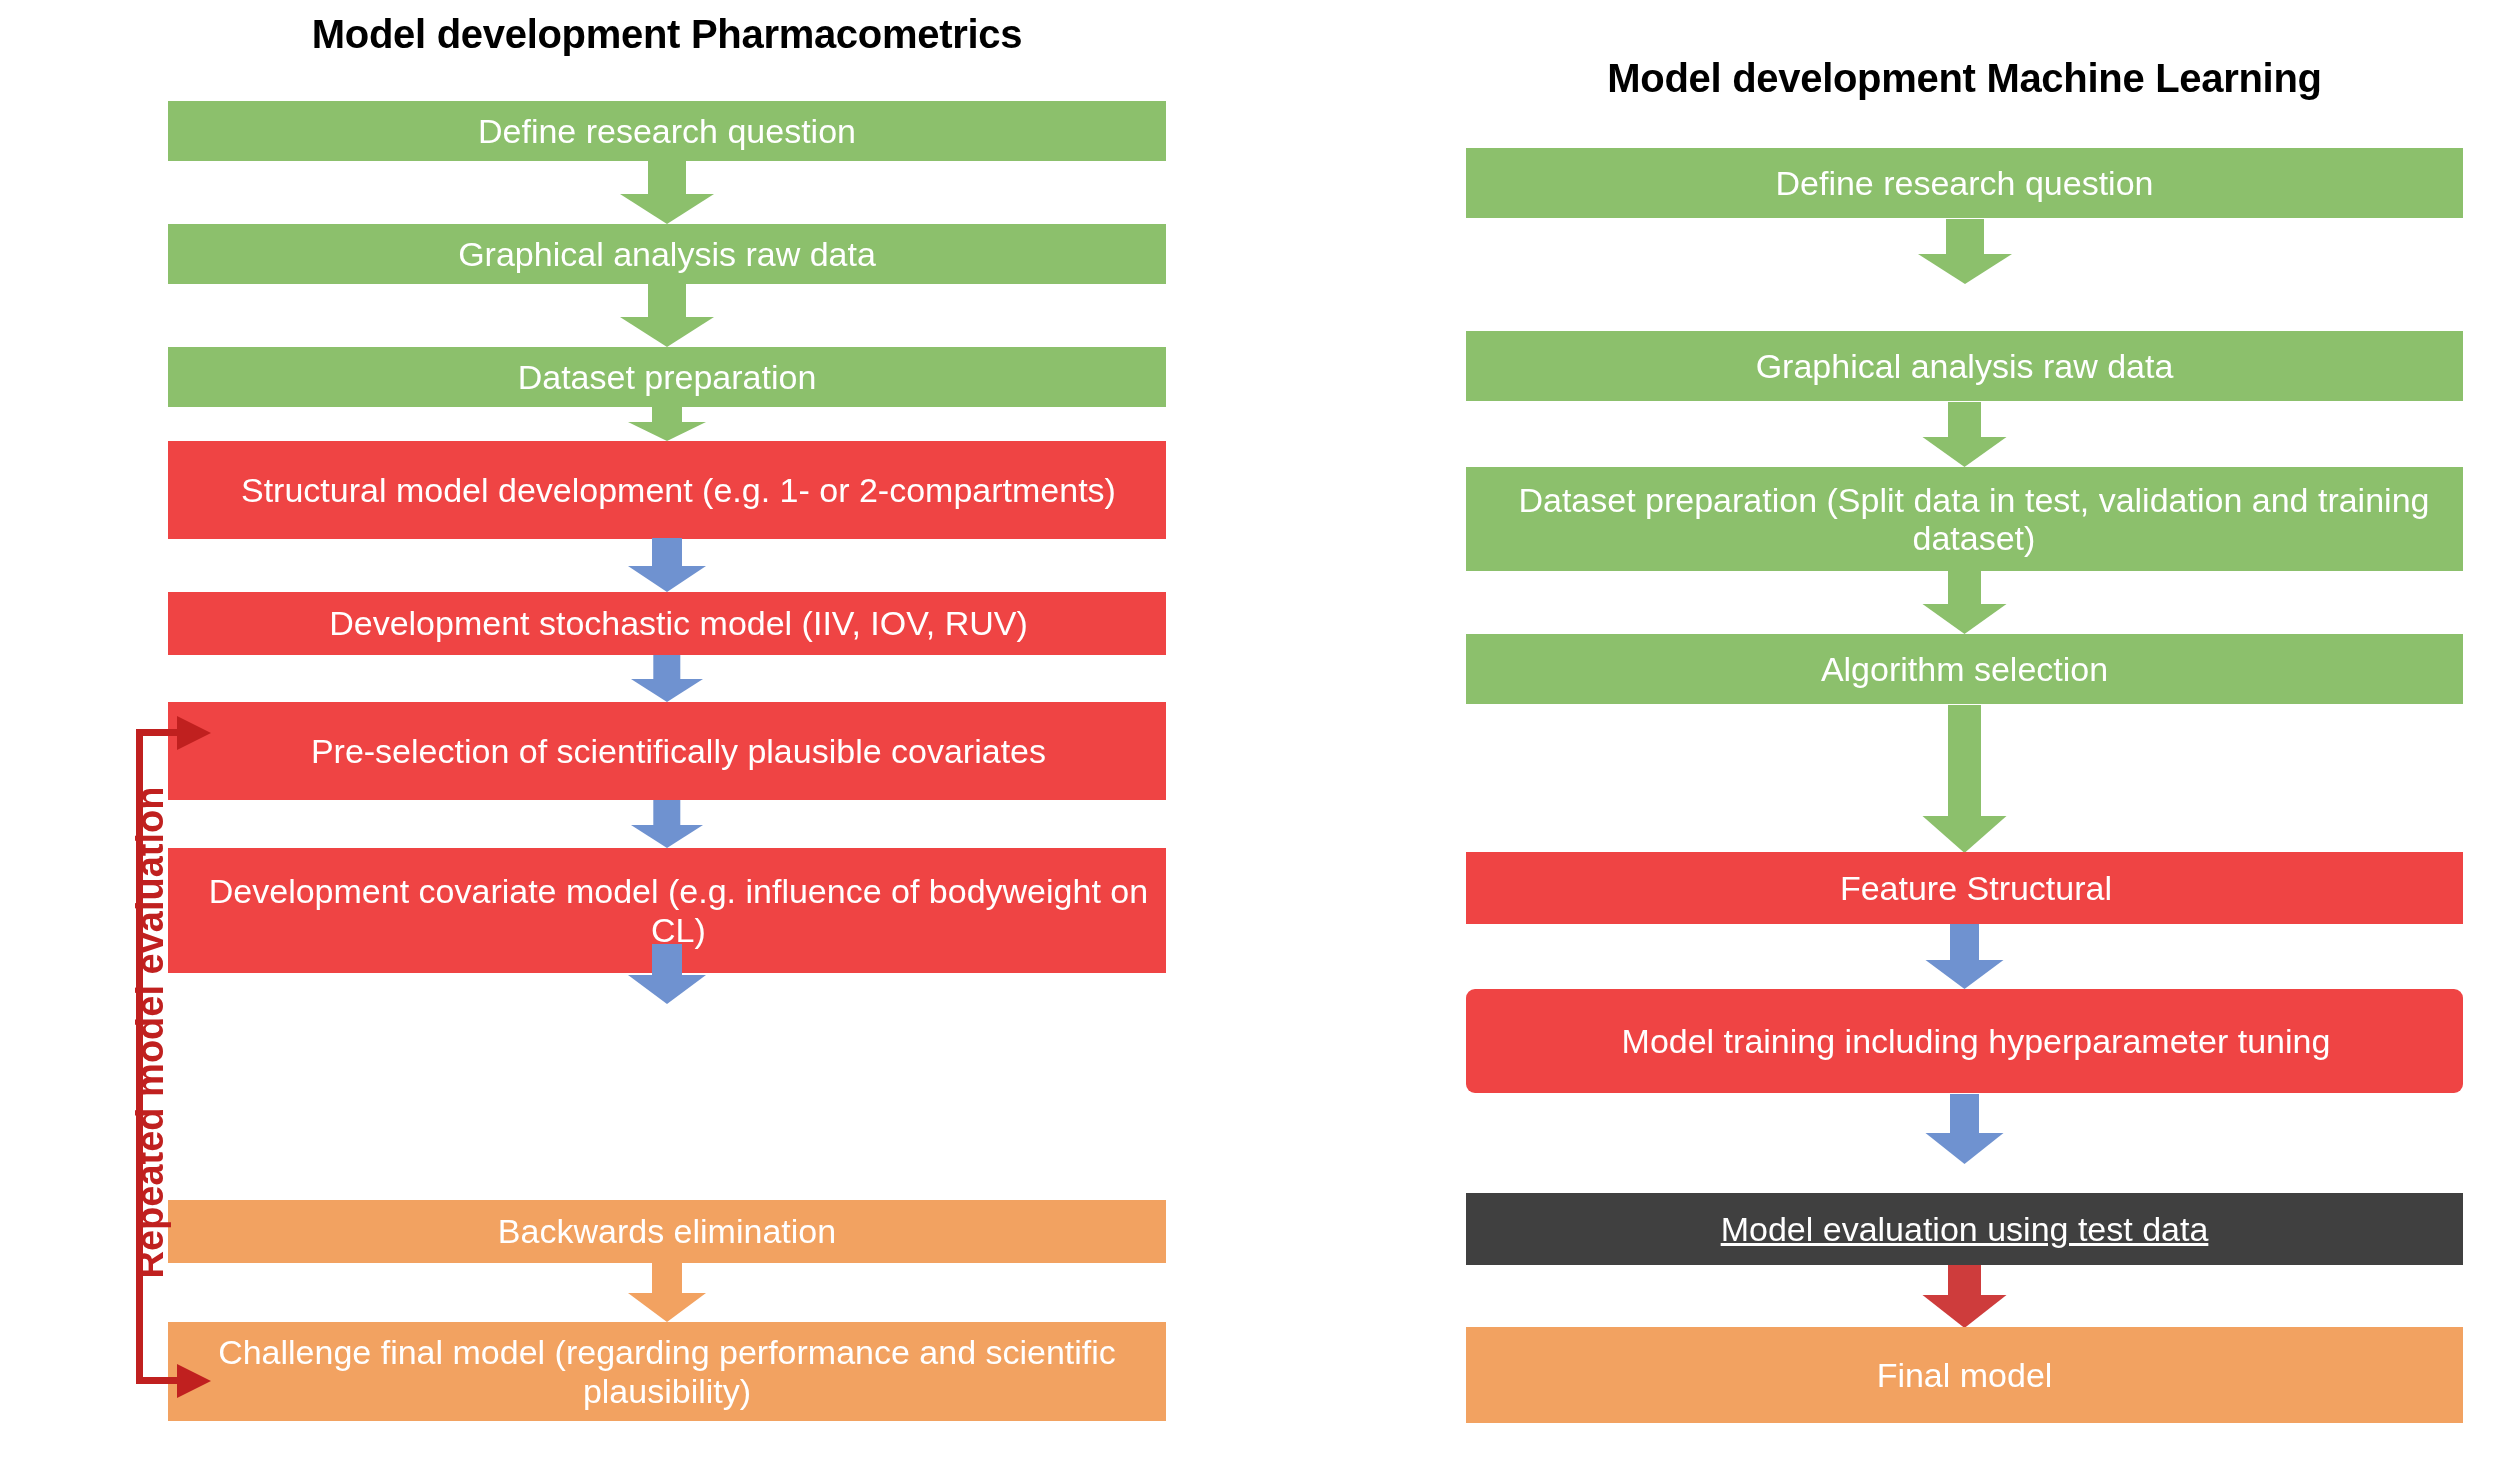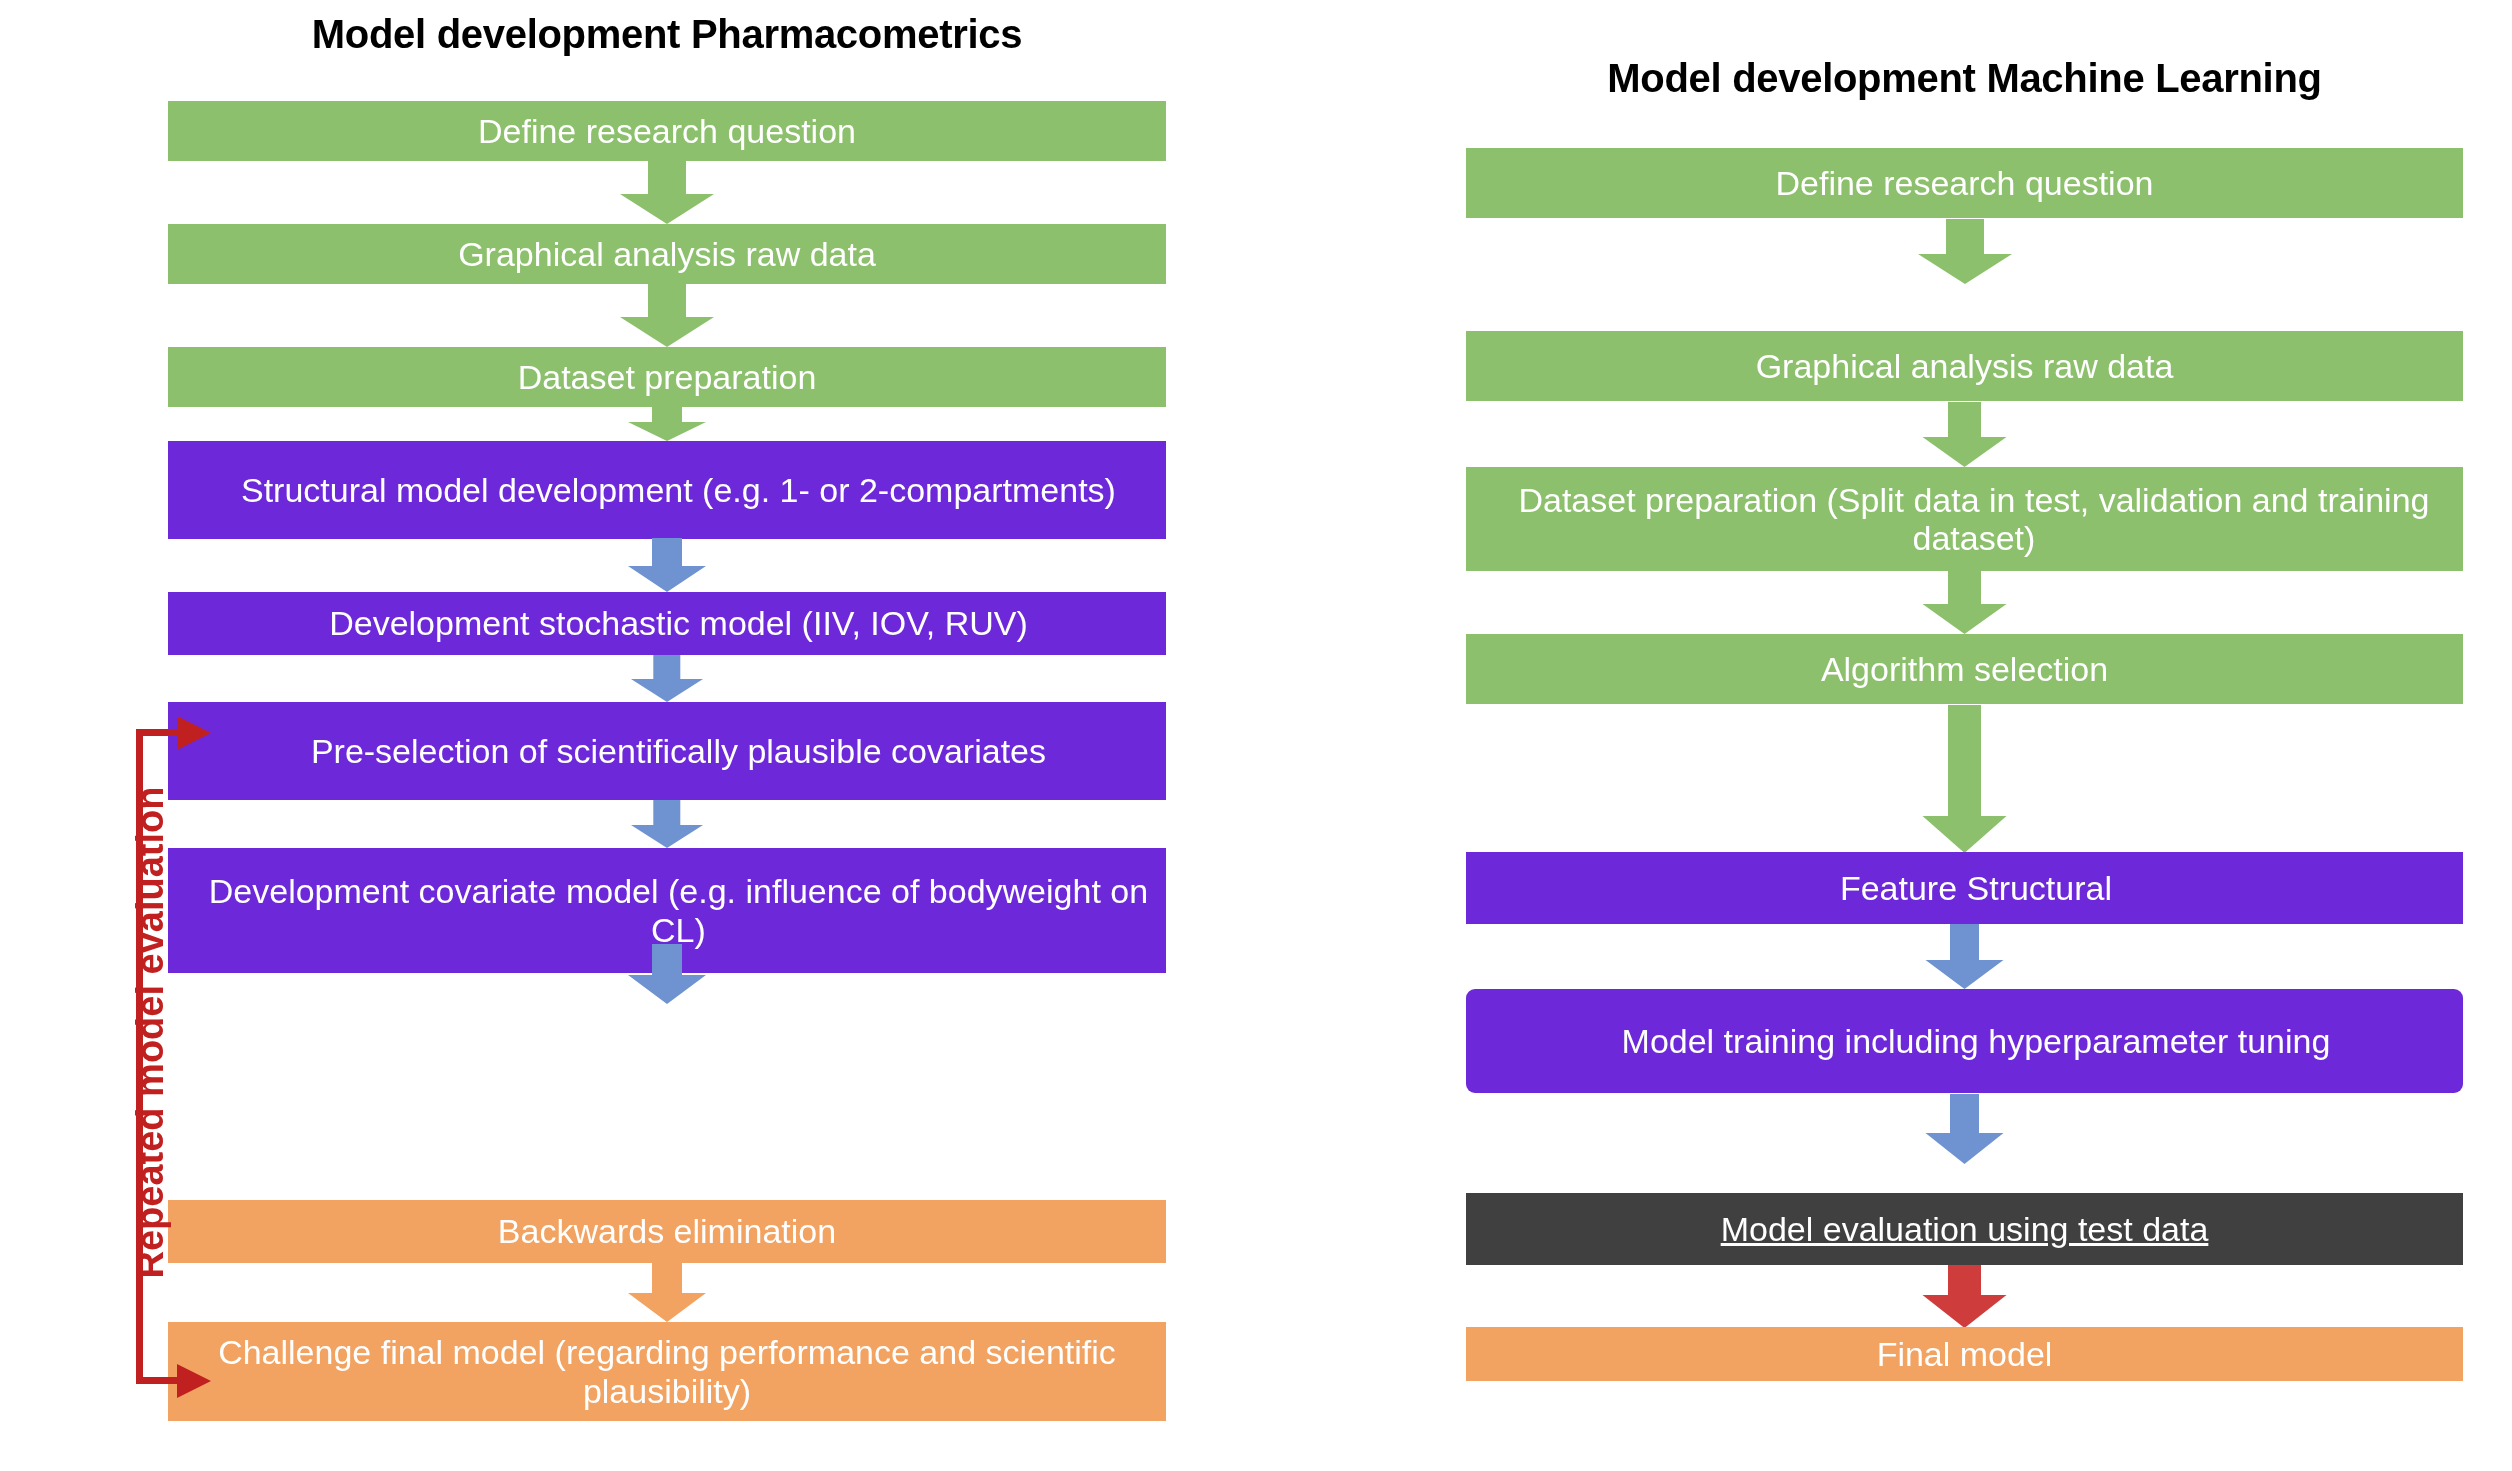--- a/index.html
+++ b/index.html
@@ -39,21 +39,21 @@
     justify-content:center;
     text-align:center;
     color:#ffffff;
     font-size:34px;
     line-height:1.12;
     padding:2.6px 9.1px;
   }
   .node span{display:block;width:100%;}
 
   .c-green{background:#8CC06C;}
-  .c-blue{background:#6d28d9;padding-left:32px;}
+  .c-blue{background:#ef4444;padding-left:32px;}
   .c-orange{background:#F2A261;}
   .c-red{background:#404040;text-decoration:underline;}
 
   
   .arrow{
     position:absolute;
     transform:translateX(-50%);
   }
   .arrow .stem{
     position:absolute;
@@ -242,21 +242,21 @@
     </div>
 
     <div class="node c-red" style="top:1149px;height:72px;">
       <span>Model evaluation using test data</span>
     </div>
     <div class="arrow a-red" style="left:50%;top:1221px;width:85px;height:63px;">
       <div class="stem" style="width:33px;height:30px;"></div>
       <div class="head" style="border-left-width:42px;border-right-width:42px;border-top-width:33px;"></div>
     </div>
 
-    <div class="node c-orange" style="top:1283px;height:54px;">
+    <div class="node c-orange" style="top:1283px;height:96px;">
       <span>Final model</span>
     </div>
   </div>
 
   <div id="feedback">
     <div id="fb-label">Repeated model evaluation</div>
     <div class="fb-line" id="fb-vert"></div>
     <div class="fb-line" id="fb-top-h"></div>
     <div class="fb-line" id="fb-bot-h"></div>
     <div class="fb-arrow" id="fb-arrow-top"></div>

